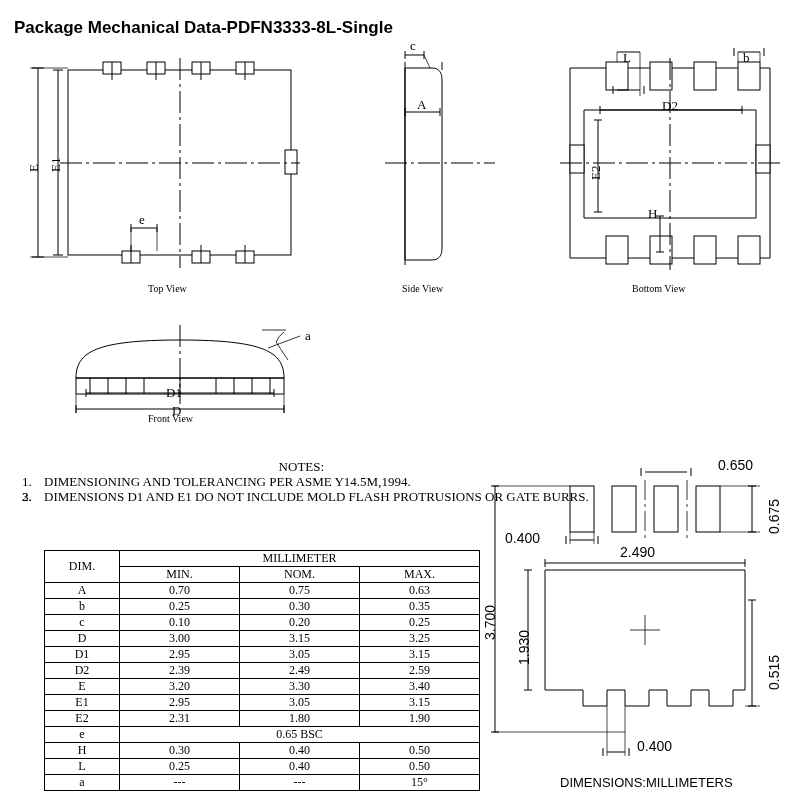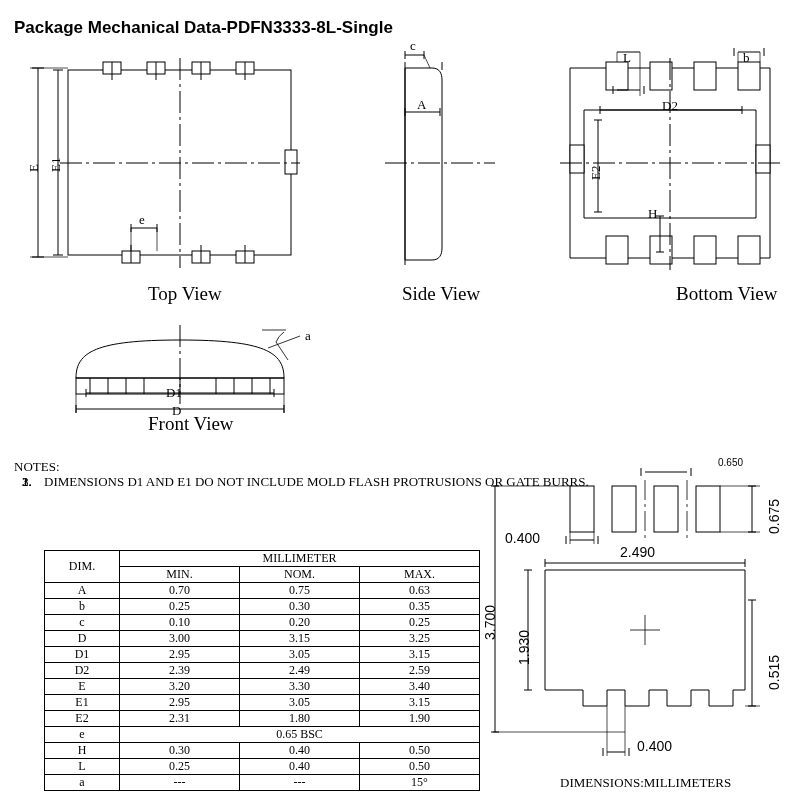--- a/index.html
+++ b/index.html
@@ -1,32 +1,32 @@
 <!DOCTYPE html>
 <html><head>
 <meta charset="utf-8">
 <style>
   html,body{margin:0;padding:0;}
   body{width:797px;height:799px;background:#fff;font-family:"Liberation Sans",sans-serif;color:#000;position:relative;overflow:hidden;}
-  .page{position:relative;width:746px;height:799px;padding-left:45px;}
+  .page{position:relative;width:746px;height:799px;}
   .title{position:absolute;left:14px;top:18px;font-size:17px;font-weight:bold;font-family:"Liberation Sans",sans-serif;letter-spacing:0px;}
   .lbl{position:absolute;font-family:"Liberation Serif",serif;font-size:13px;}
   .lbl-sans{position:absolute;font-family:"Liberation Sans",sans-serif;font-size:12px;}
-  .viewname{position:absolute;font-family:"Liberation Serif",serif;font-size:19px;}
+  .viewname{position:absolute;font-family:"Liberation Serif",serif;font-size:10px;}
   svg{position:absolute;left:0;top:0;overflow:visible;}
   .notes{position:absolute;left:14px;top:459px;font-family:"Liberation Serif",serif;font-size:13px;line-height:15px;}
-  .notes .nhdr{letter-spacing:0px;}
+  .notes .nhdr{letter-spacing:0px;text-align:center;}
   .notes ol{margin:0;padding:0;list-style:none;}
   .notes li{position:relative;padding-left:30px;}
   .notes li .num{position:absolute;left:8px;top:0;}
   table.dimtable{position:absolute;left:44px;top:550px;border-collapse:collapse;font-family:"Liberation Serif",serif;font-size:12px;}
   table.dimtable td,table.dimtable th{border:1px solid #000;text-align:center;padding:0px 2px;height:14px;font-weight:normal;}
   table.dimtable .dimcol{width:70px;}
   table.dimtable .valcol{width:115px;}
-  .dimfooter{position:absolute;left:560px;top:775px;font-family:Liberation Serif, serif;font-size:13px;}
+  .dimfooter{position:absolute;left:560px;top:775px;font-family:Liberation Sans, sans-serif;font-size:13px;}
 </style>
 </head>
 <body>
 
 <div class="page">
 
   <div class="title">Package Mechanical Data-PDFN3333-8L-Single</div>
 
   <svg width="797" height="799">
     <g stroke="#000" fill="none" stroke-width="1">
@@ -227,31 +227,31 @@
 
   <div class="lbl" style="left:410px;top:38px;">c</div>
   <div class="lbl" style="left:417px;top:97px;">A</div>
   <div class="viewname" style="left:402px;top:283px;">Side View</div>
 
   <div class="lbl" style="left:623px;top:50px;">L</div>
   <div class="lbl" style="left:743px;top:50px;">b</div>
   <div class="lbl" style="left:662px;top:98px;">D2</div>
 
   <div class="lbl" style="left:648px;top:206px;">H</div>
-  <div class="viewname" style="left:676px;top:283px;">Bottom View</div>
+  <div class="viewname" style="left:632px;top:283px;">Bottom View</div>
 
   <div class="lbl" style="left:305px;top:328px;">a</div>
   <div class="lbl" style="left:166px;top:385px;">D1</div>
   <div class="lbl" style="left:172px;top:403px;">D</div>
   <div class="viewname" style="left:148px;top:413px;">Front View</div>
 
   <div class="notes">
     <div class="nhdr">NOTES:</div>
     <ol>
-      <li><span class="num">1.</span></li>
+      <li><span class="num">1.</span><span>DIMENSIONING AND TOLERANCING PER ASME Y14.5M,1994.</span></li>
       <li><span class="num">2.</span></li>
       <li><span class="num">3.</span><span>DIMENSIONS D1 AND E1 DO NOT INCLUDE MOLD FLASH PROTRUSIONS OR GATE BURRS.</span></li>
     </ol>
   </div>
 
   <table class="dimtable">
     <tbody>
         <tr>
       <th class="dimcol" rowspan="2">DIM.</th>
       <th colspan="3">MILLIMETER</th>
@@ -333,21 +333,21 @@
         </tr>
     <tr>
           <td>a</td>
           <td>---</td>
           <td>---</td>
           <td>15°</td>
         </tr>
   </tbody>
     </table>
 
-  <div class="lbl-sans" style="left:718px;top:457px;font-size:10px;">0.650</div>
+  <div class="lbl-sans" style="left:718px;top:457px;font-size:14px;">0.650</div>
   <div class="lbl-sans" style="left:505px;top:530px;font-size:14px;">0.400</div>
   <div class="lbl-sans" style="left:620px;top:544px;font-size:14px;text-align:right;">2.490</div>
 
   <div class="lbl-sans" style="left:637px;top:738px;font-size:14px;">0.400</div>
 
   <div class="dimfooter">DIMENSIONS:MILLIMETERS</div>
 
 <div class="lbl" style="position: absolute; left: 26px; top: 172px; transform: rotate(-90deg); transform-origin: left top; white-space: nowrap; font-size: 13px;">E</div>
     <div class="lbl" style="position: absolute; left: 48px; top: 172px; transform: rotate(-90deg); transform-origin: left top; white-space: nowrap; font-size: 13px;">E1</div>
     <div class="lbl" style="position: absolute; left: 588px; top: 180px; transform: rotate(-90deg); transform-origin: left top; white-space: nowrap; font-size: 13px;">E2</div>

